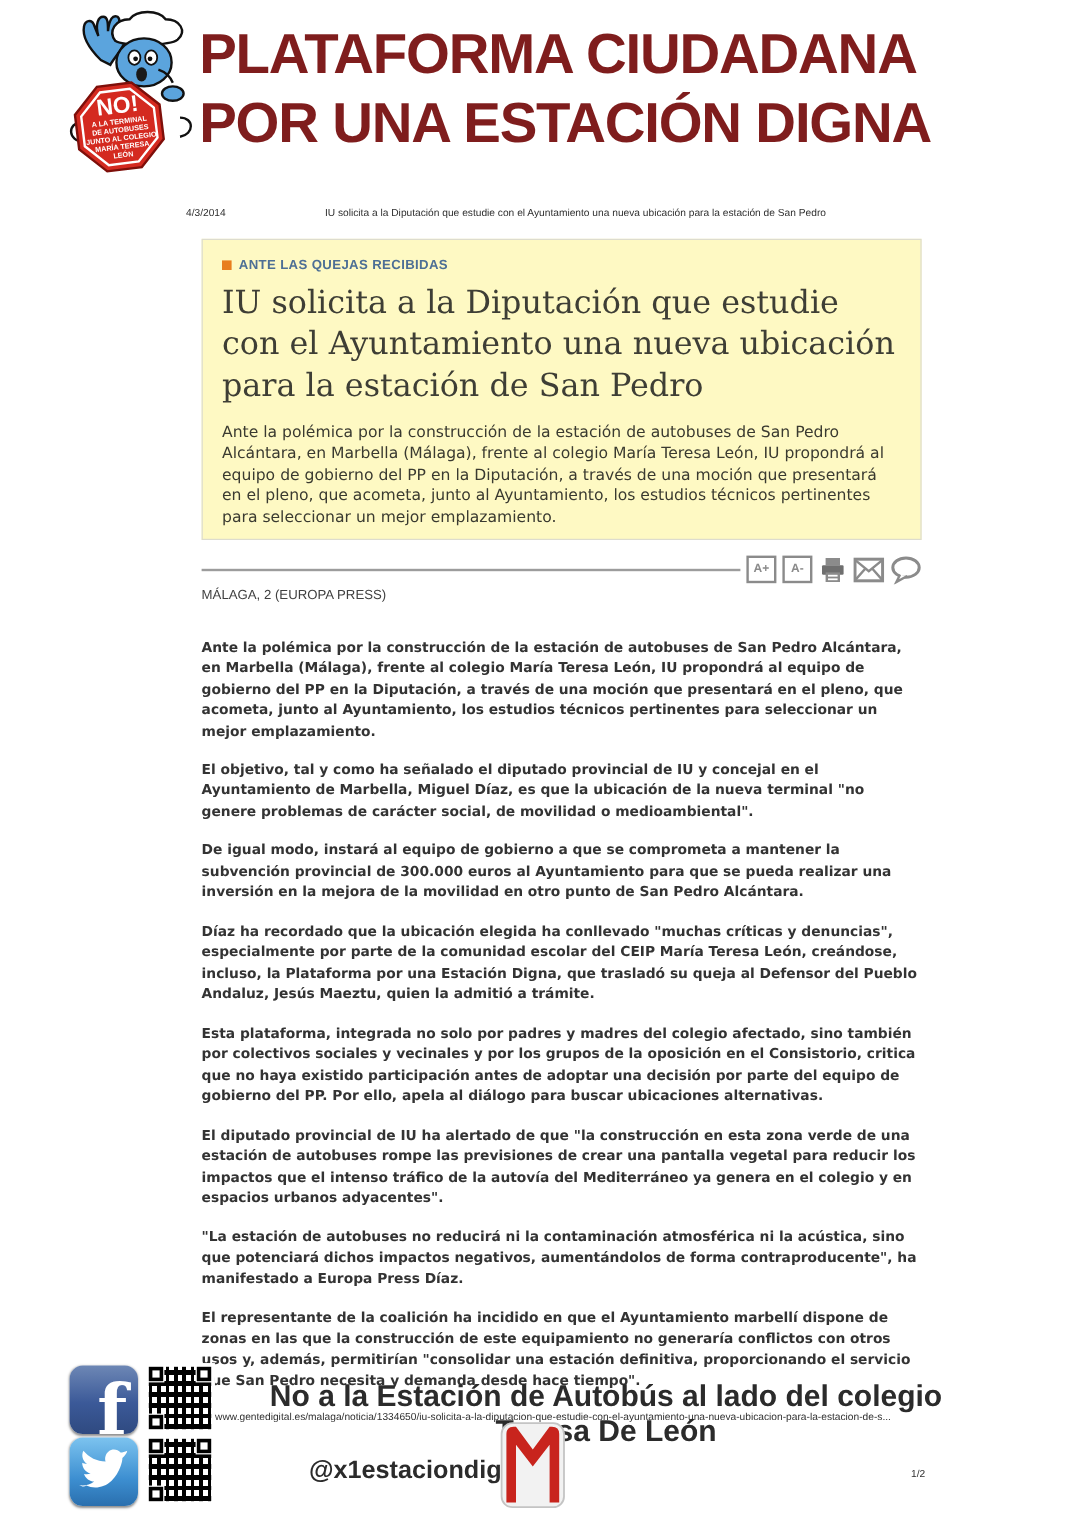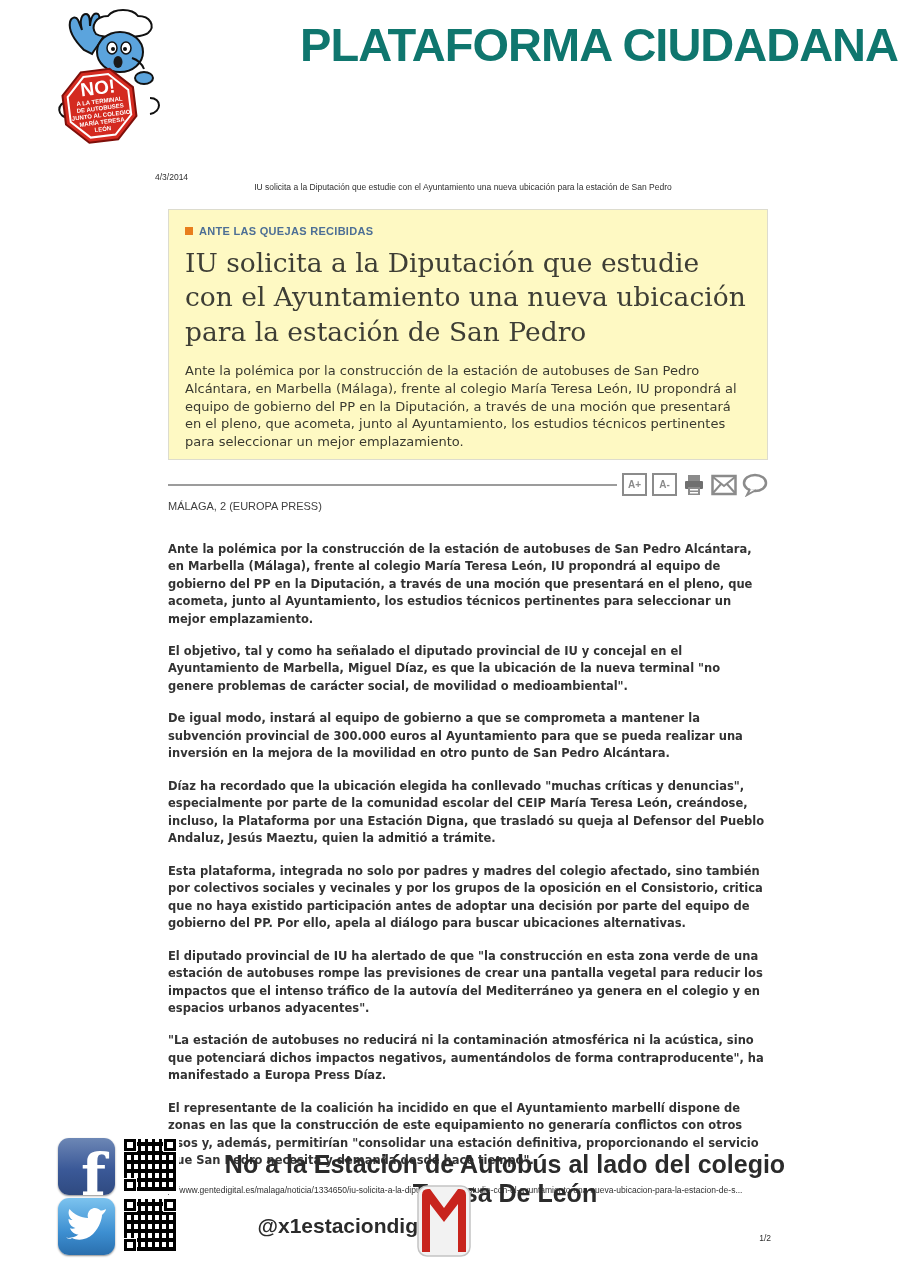--- a/index.html
+++ b/index.html
@@ -2,26 +2,26 @@
 <html><head>
 <meta charset="utf-8">
 <style>
   html,body{margin:0;padding:0;}
   body{width:906px;height:1280px;background:#fff;position:relative;overflow:hidden;
        font-family:"Liberation Sans",sans-serif;}
 
   
   .header{position:absolute;left:38px;top:6px;right:8px;height:142px;display:flex;}
   .logo{width:128px;height:140px;flex:none;}
-  .titles{flex:1;text-align:right;font-weight:bold;color:#0f766e;
+  .titles{flex:1;text-align:left;font-weight:bold;color:#7f1d1d;
           font-size:47px;line-height:57px;letter-spacing:-1px;padding-top:10px;}
 
   
   .print{position:absolute;left:155px;top:172px;width:616px;color:#333;}
-  .print-head{display:flex;font-size:8.5px;color:#2f2f2f;flex-direction:column;}
+  .print-head{display:flex;font-size:8.5px;color:#2f2f2f;}
   .print-head .pdate{flex:none;}
   .print-head .ptitle{flex:1;text-align:center;}
   .article-box{margin:17px 3px 0 13px;background:#fef9c3;border:1px solid #dddcce;
                padding:15px 16px 8px;}
   .category{display:flex;align-items:center;font-weight:bold;font-size:11px;
             color:#4d6f95;letter-spacing:.3px;}
   .cat-square{width:8px;height:8px;background:#e87e1d;margin-right:6px;flex:none;}
   .headline{font-family:"DejaVu Serif","Liberation Serif",serif;font-weight:normal;
             font-size:26.5px;line-height:1.3;color:#3e3e35;margin:9px 0 13px;}
   .lead{font-family:"DejaVu Sans",sans-serif;font-size:13px;line-height:1.36;color:#3a3a30;}
@@ -103,20 +103,21 @@
           <text x="62" y="104">DE AUTOBUSES</text>
           <text x="62" y="111">JUNTO AL COLEGIO</text>
           <text x="62" y="118">MARÍA TERESA</text>
           <text x="62" y="125">LEÓN</text>
         </g>
       </g>
     </svg>
   </div>
   <div class="titles">
     <div>PLATAFORMA CIUDADANA</div>
+    <div>POR UNA ESTACIÓN DIGNA</div>
   </div>
 </div>
 
 <div class="print">
 
   <div class="print-head">
     <span class="pdate">4/3/2014</span>
     <span class="ptitle">IU solicita a la Diputación que estudie con el Ayuntamiento una nueva ubicación para la estación de San Pedro</span>
   </div>
 

